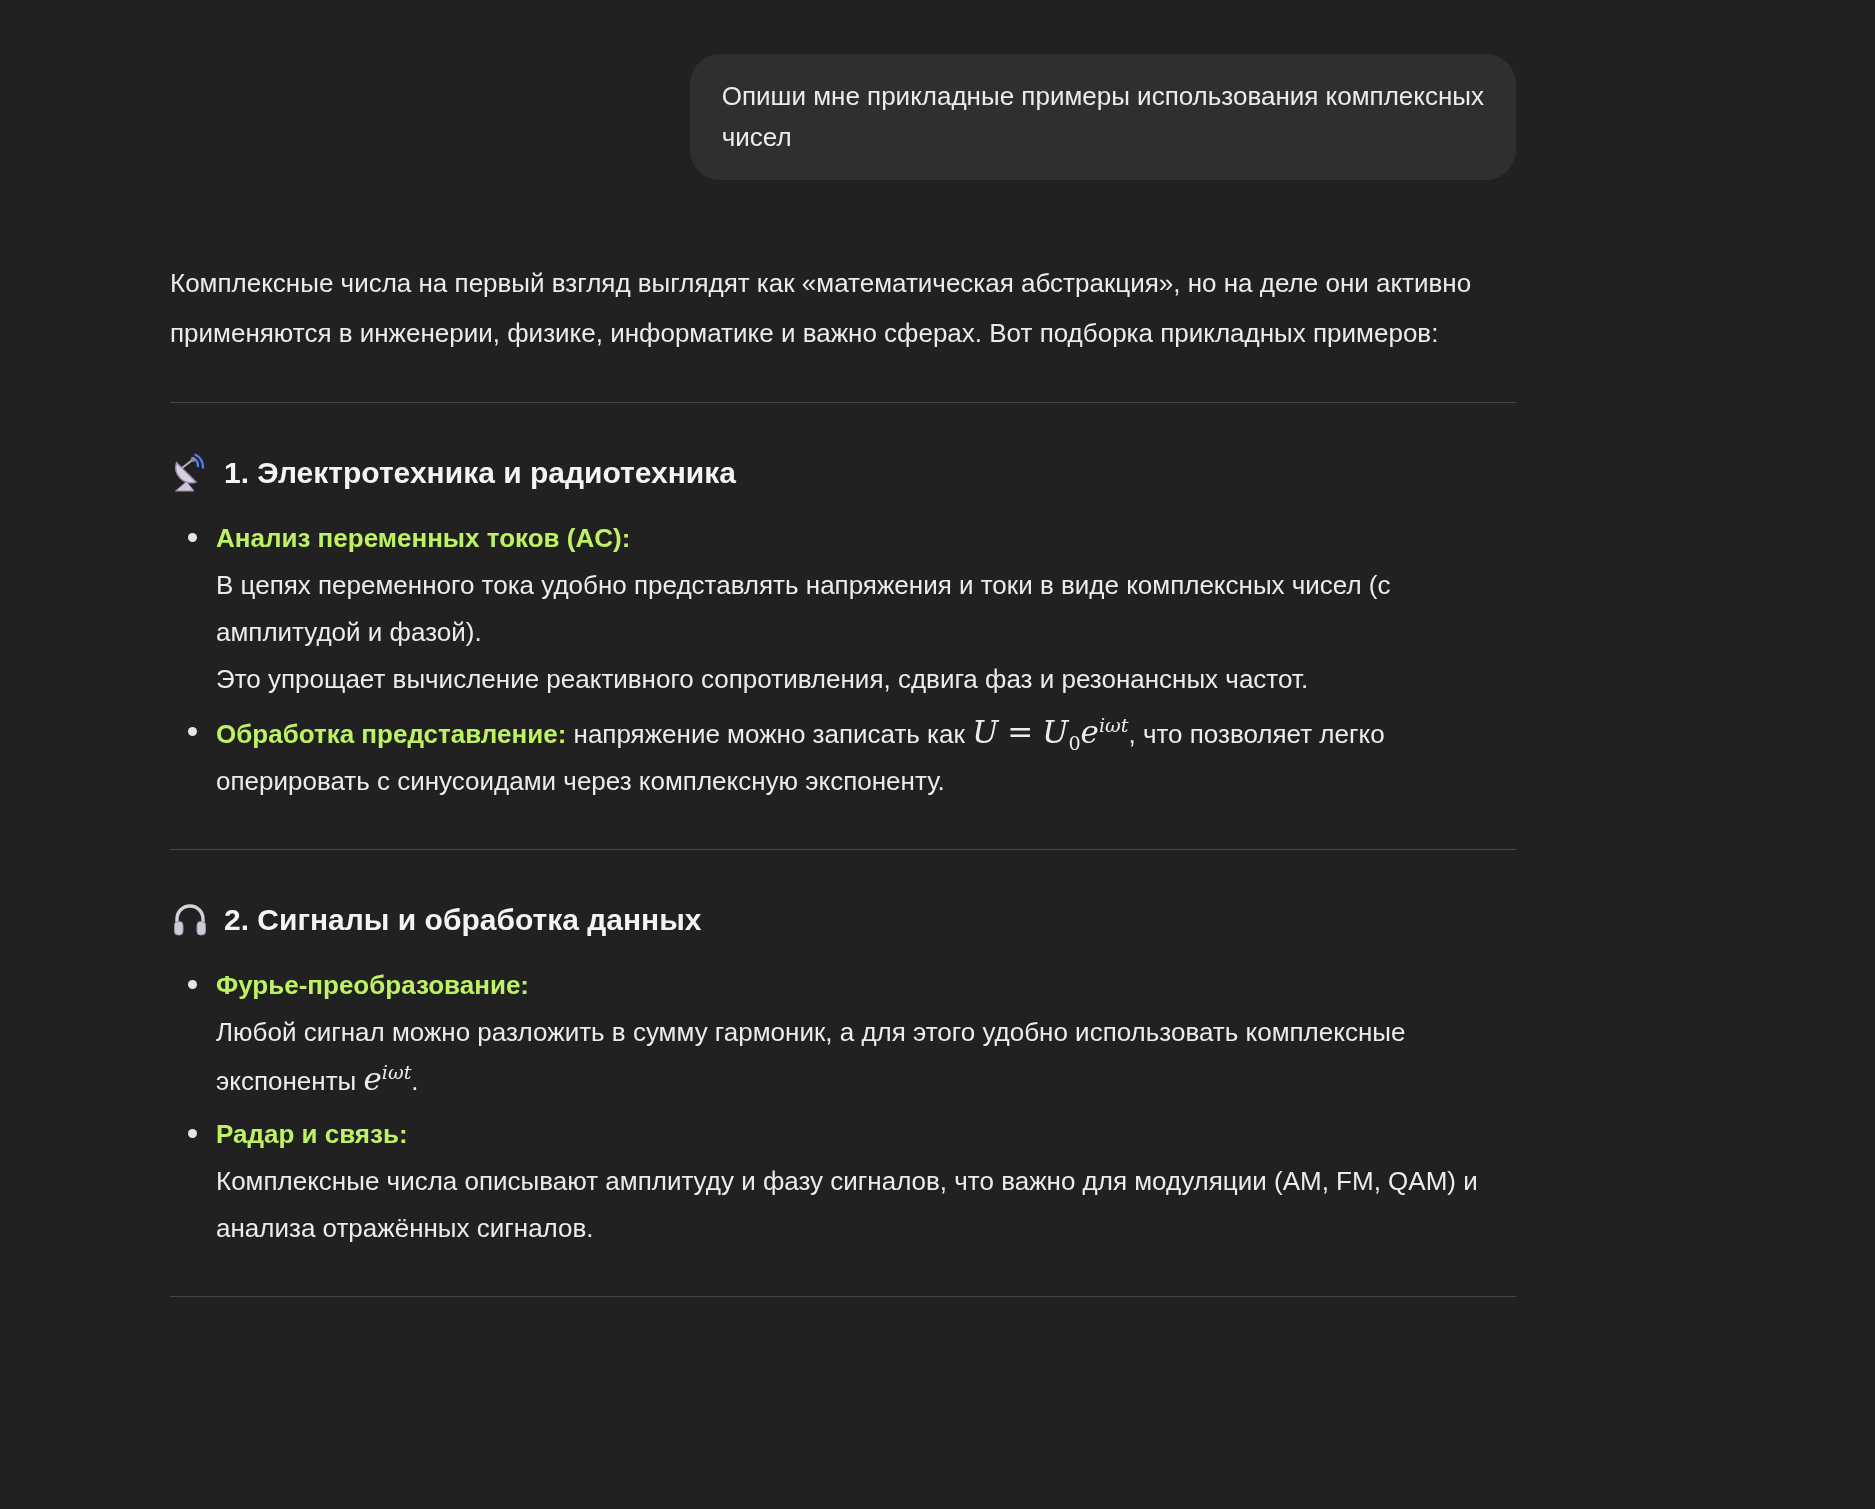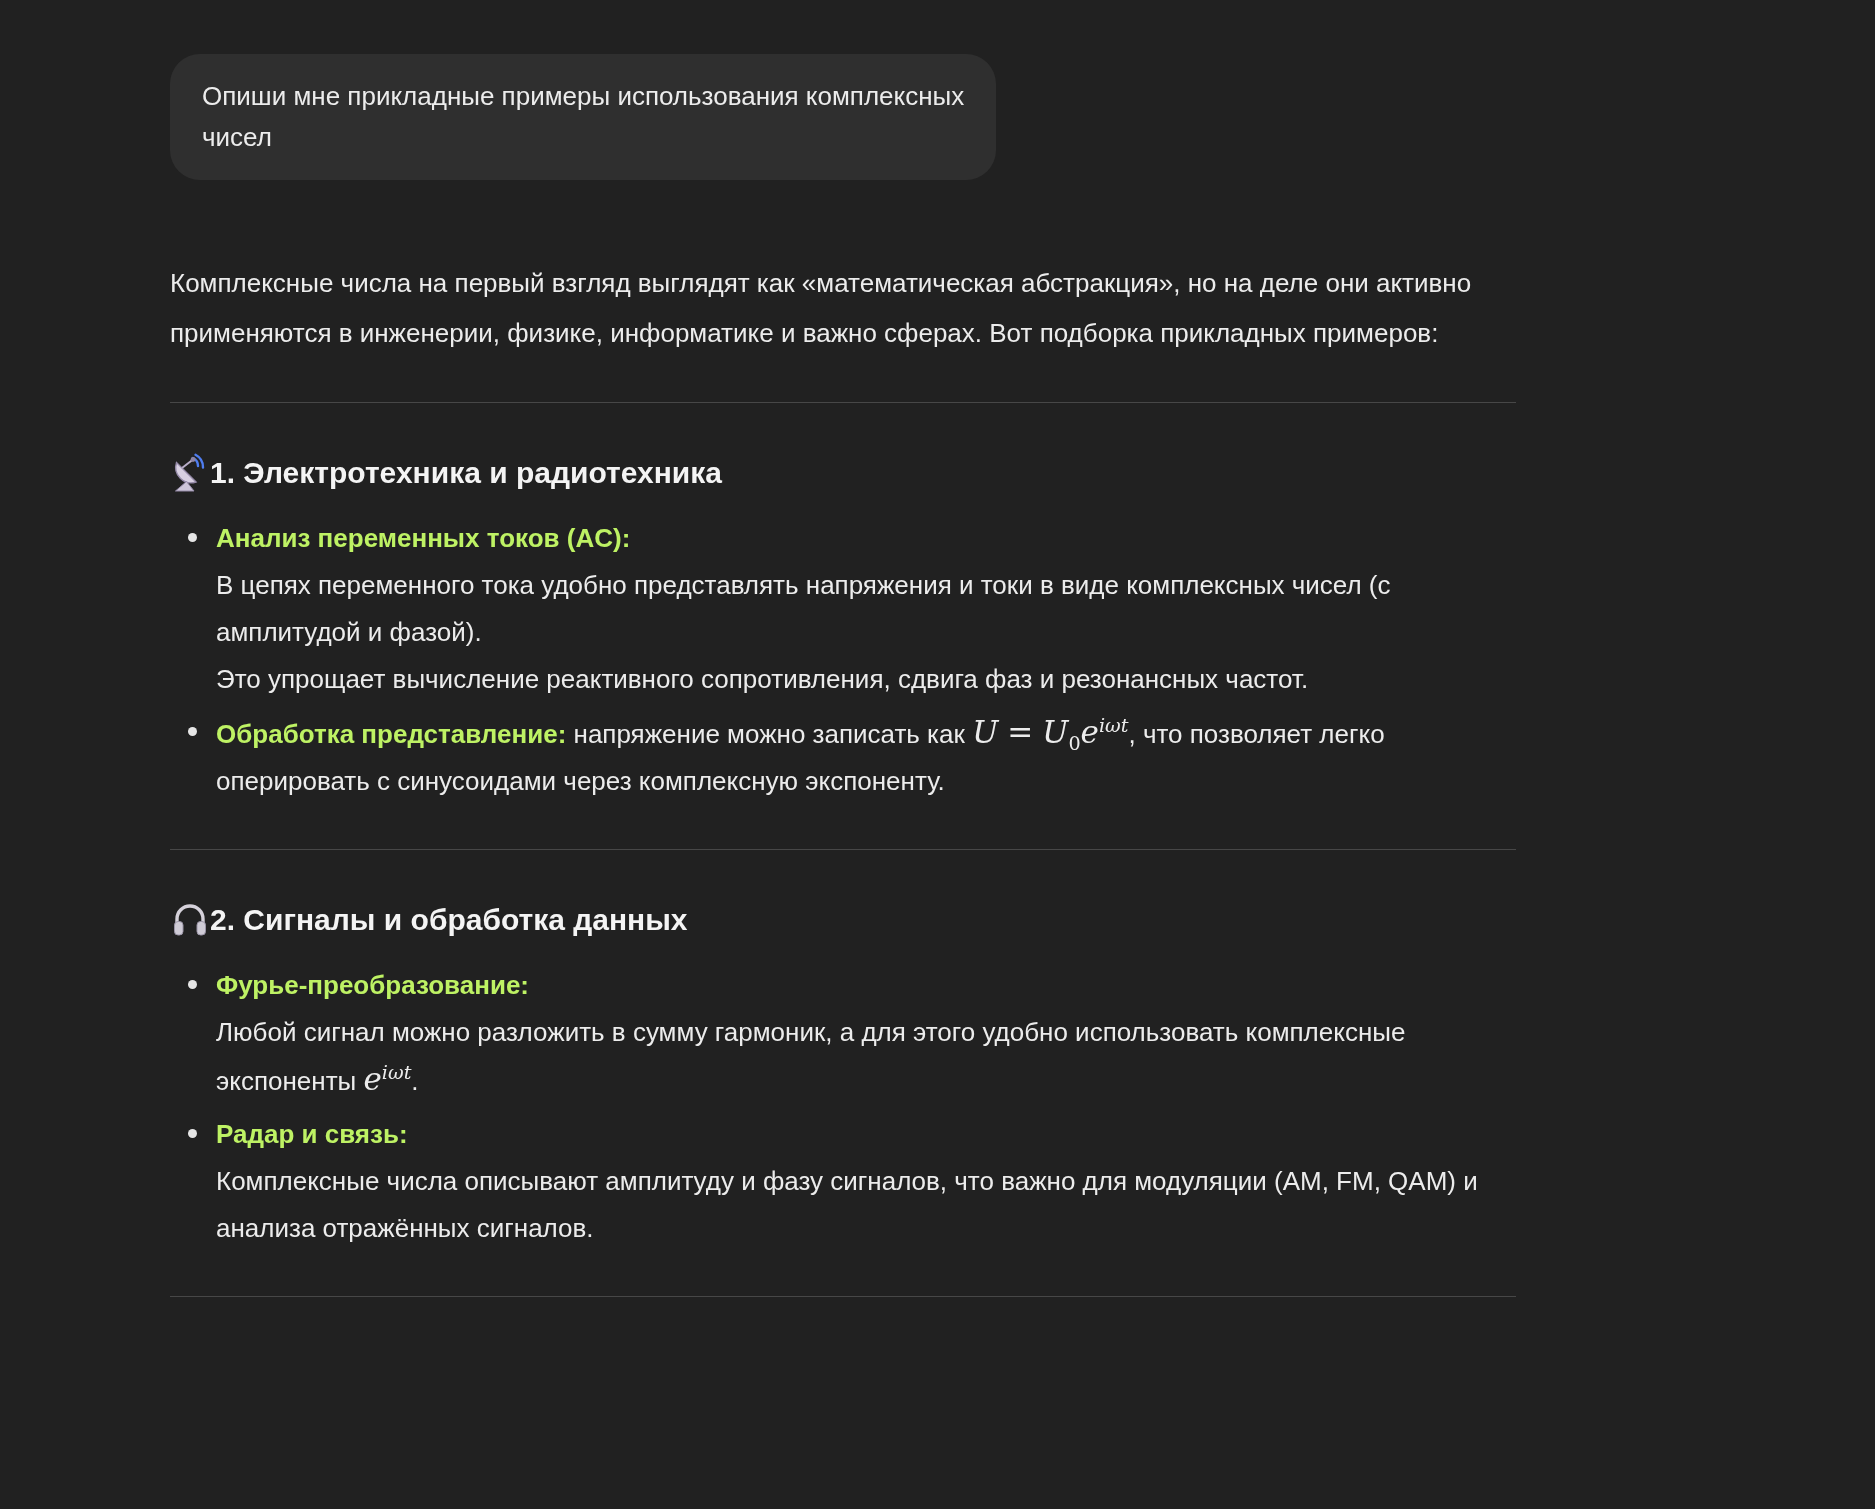--- a/index.html
+++ b/index.html
@@ -7,40 +7,40 @@
     width:1875px;height:1509px;
     background:#212121;
     color:#ececec;
     font-family:"Liberation Sans","DejaVu Sans",sans-serif;
     overflow:hidden;
     position:relative;
   }
   .chat{
     position:absolute;left:170px;top:0;width:1346px;
   }
-  .bubble-row{display:flex;justify-content:flex-start;margin-top:54px;}
+  .bubble-row{display:flex;justify-content:flex-end;margin-top:54px;}
   .bubble{
     background:#2f2f2f;
     border-radius:30px;
     padding:22px 32px;
     font-size:26px;line-height:41px;
     max-width:940px;
     color:#ececec;
   }
   .bubble .line{display:block;}
   .intro{
     margin:78px 0 0;
     font-size:26px;line-height:50px;
   }
   hr.divider{
     border:none;border-top:1px solid #474747;
     margin:44px 0 0;height:0;
   }
   h3.section{
-    display:flex;align-items:center;
+    display:flex;align-items:center;gap:14px;
     margin:48px 0 0;
     font-size:30px;line-height:44px;font-weight:700;color:#f4f4f4;
   }
   .icon{width:40px;height:40px;flex:none;}
   ul.blist{
     list-style:none;
     margin:20px 0 0;
     padding:0 0 0 46px;
     font-size:26px;line-height:47px;
   }

